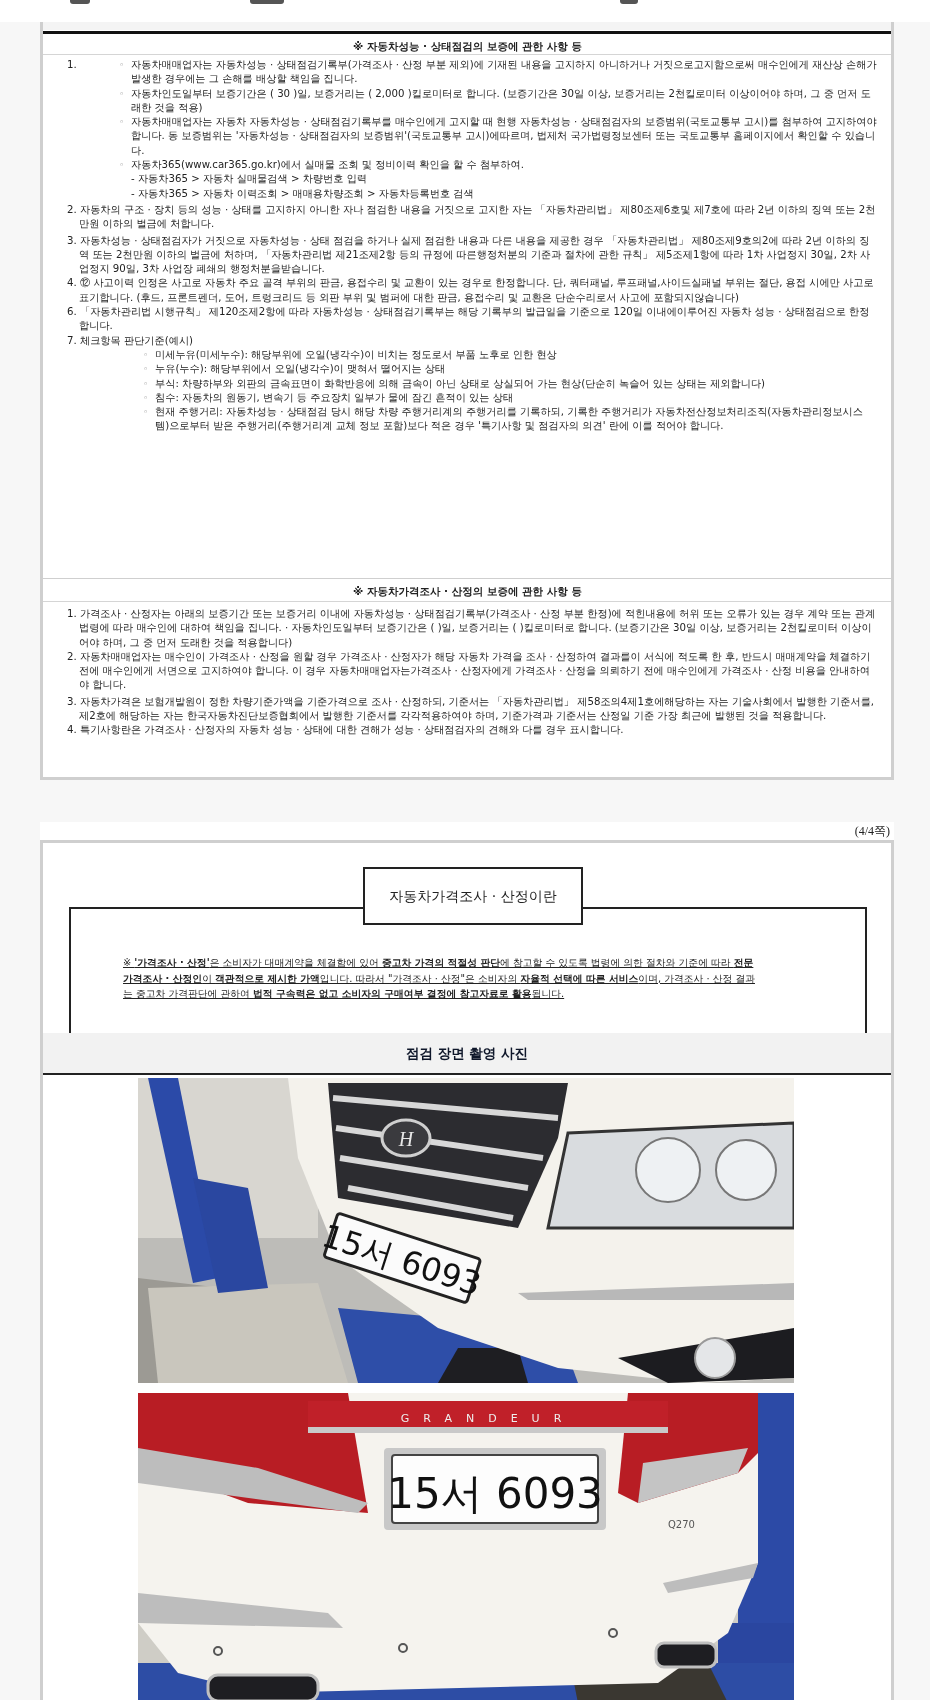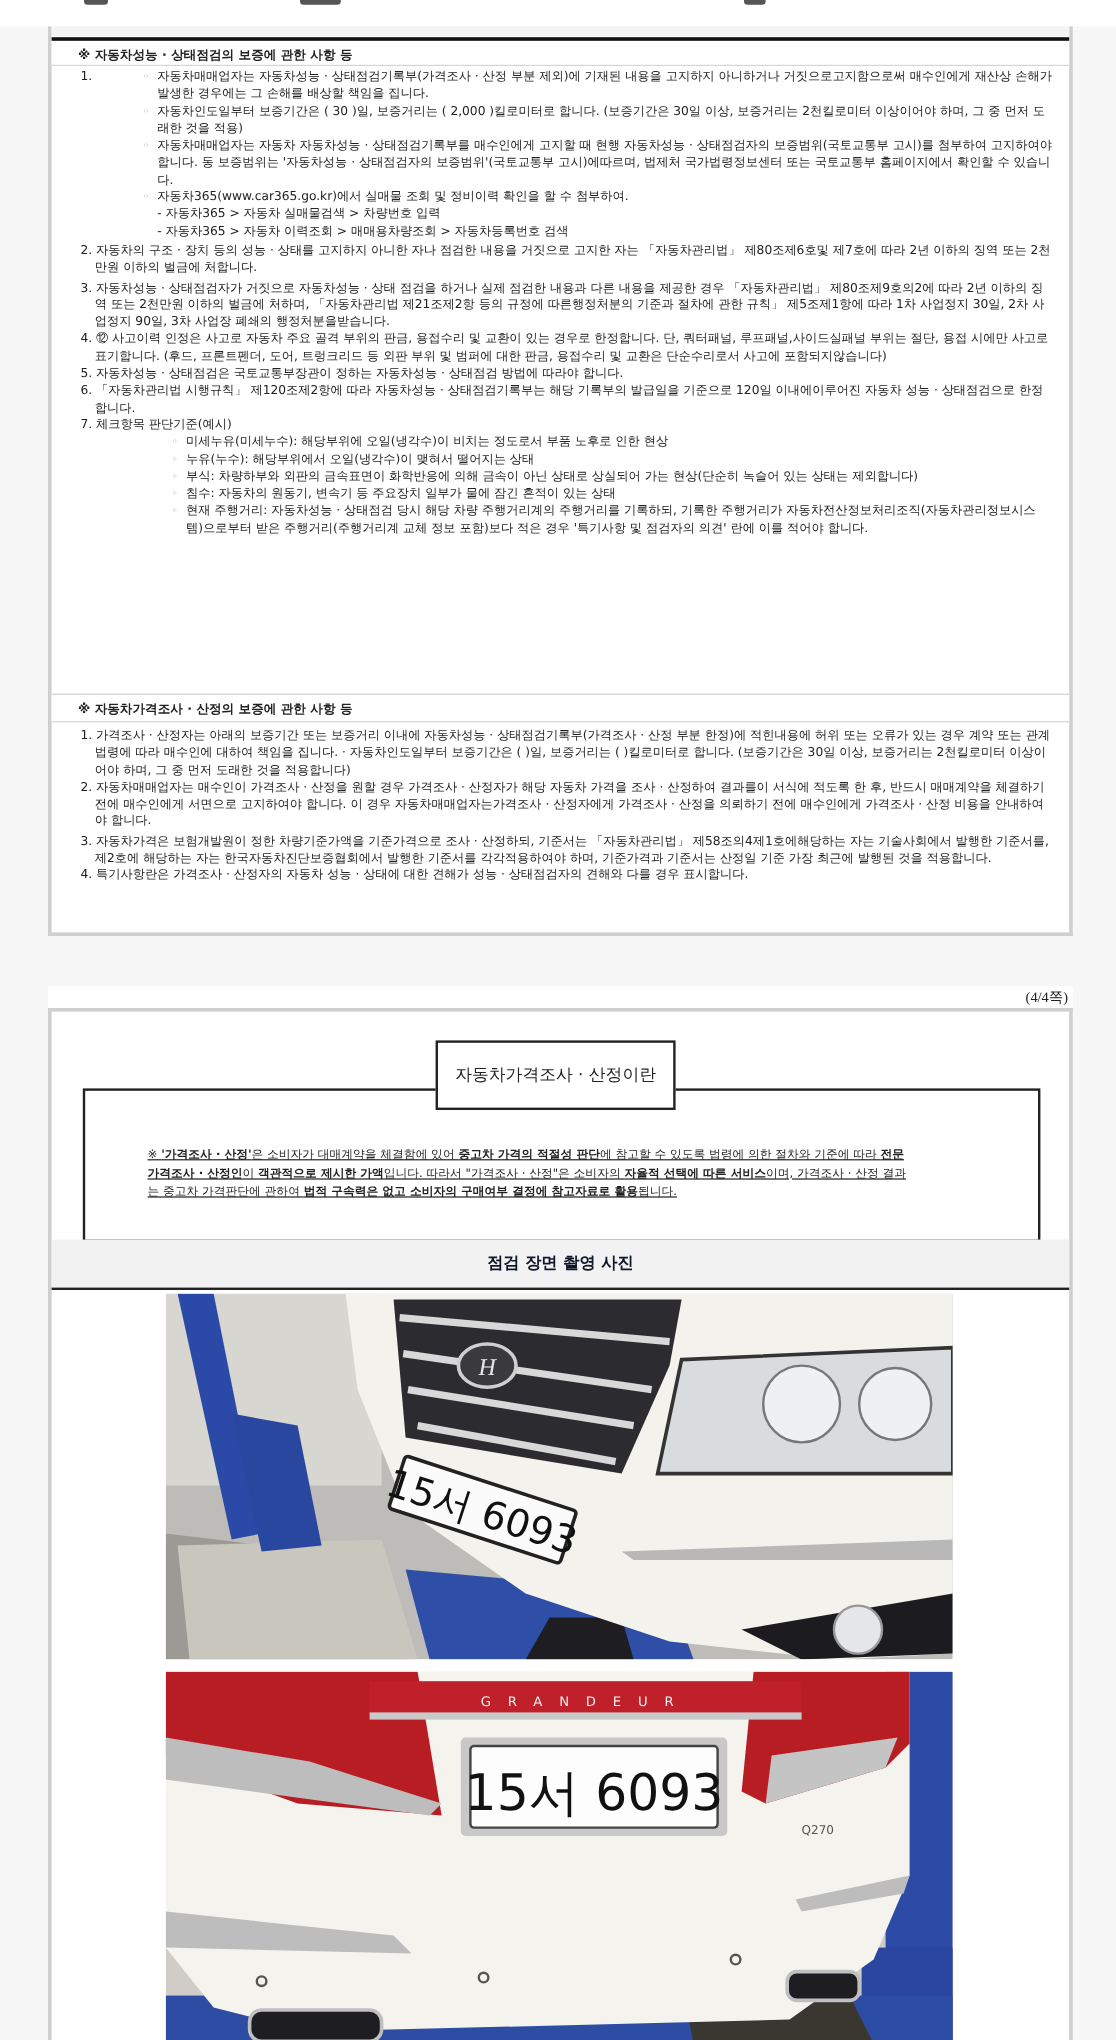--- a/index.html
+++ b/index.html
@@ -16,22 +16,22 @@
   
   .sheet {
     position: absolute; left: 40px; width: 854px; background: #fff;
     border-left: 3px solid #cfcfcf; border-right: 3px solid #cfcfcf;
     box-sizing: border-box;
   }
   .sheet1 { top: 22px; height: 758px; border-bottom: 3px solid #cfcfcf; }
   .sheet1 .shade { position: absolute; left: 0; top: 0; width: 100%; height: 8px; background: #f4f4f4; }
   .sec-head {
     position: absolute; left: 0; width: 100%; height: 24px; line-height: 24px;
-    font-size: 10.5px; font-weight: bold; padding-left: 22px; box-sizing: border-box;
-    border-bottom: 1px solid #d5d5d5; background: #fff;
+    font-size: 10.5px; font-weight: bold; padding-left: 1px; box-sizing: border-box;
+    border-bottom: 1px solid #d5d5d5; background: #fff; text-align: center;
   }
   .sec-head.first { top: 9px; border-top: 3px solid #111; }
   .sec-head.second { top: 556px; border-top: 1px solid #cfcfcf; }
 
   .body1 { position: absolute; left: 0; top: 36px; width: 100%; font-size: 10.2px; line-height: 14.3px; }
   .body2 { position: absolute; left: 0; top: 585px; width: 100%; font-size: 10.2px; line-height: 14.3px; }
   .row { position: relative; padding-right: 14px; }
   .num { position: absolute; left: 24px; }
   .bullet { position: relative; padding-left: 12px; }
   .bullet::before { content: "\25E6"; position: absolute; left: 0; top: 0; font-size: 9px; color: #777; }
@@ -45,21 +45,21 @@
     position: absolute; left: 40px; top: 822px; width: 854px; height: 18px;
     background: #fff; text-align: right; font-size: 12px; line-height: 18px; padding-right: 4px; box-sizing: border-box;
     font-family: "Liberation Serif", "DejaVu Serif", serif;
   }
   .sheet2 { top: 840px; height: 860px; border-top: 3px solid #cfcfcf; }
   .def-box {
     position: absolute; left: 26px; top: 64px; width: 798px; height: 128px;
     border: 2px solid #222; box-sizing: border-box;
   }
   .def-title {
-    position: absolute; left: 320px; top: 24px; width: 200px; height: 58px;
+    position: absolute; left: 320px; top: 24px; width: 220px; height: 58px;
     border: 2px solid #222; background: #fff; box-sizing: border-box;
     text-align: center; line-height: 54px; font-size: 14px;
   }
   .def-text {
     position: absolute; left: 80px; top: 112px; width: 640px; font-size: 9.8px; line-height: 15.5px; text-decoration: underline;
   }
   .def-text b { font-weight: bold; }
   .photo-head {
     position: absolute; left: 0; top: 190px; width: 100%; height: 40px;
     background: #f2f2f2; border-bottom: 2px solid #222; text-align: center;
@@ -101,24 +101,20 @@
       <span>2.</span>
       <span>자동차의 구조 · 장치 등의 성능 · 상태를 고지하지 아니한 자나 점검한 내용을 거짓으로 고지한 자는 「자동차관리법」 제80조제6호및 제7호에 따라 2년 이하의 징역 또는 2천만원 이하의 벌금에 처합니다.</span>
     </div>
     <div class="row ni-text" style="margin-top:2px">
       <span>3.</span>
       <span>자동차성능 · 상태점검자가 거짓으로 자동차성능 · 상태 점검을 하거나 실제 점검한 내용과 다른 내용을 제공한 경우 「자동차관리법」 제80조제9호의2에 따라 2년 이하의 징역 또는 2천만원 이하의 벌금에 처하며, 「자동차관리법 제21조제2항 등의 규정에 따른행정처분의 기준과 절차에 관한 규칙」 제5조제1항에 따라 1차 사업정지 30일, 2차 사업정지 90일, 3차 사업장 폐쇄의 행정처분을받습니다.</span>
     </div>
     <div class="row ni-text">
       <span>4.</span>
       <span>⑫ 사고이력 인정은 사고로 자동차 주요 골격 부위의 판금, 용접수리 및 교환이 있는 경우로 한정합니다. 단, 쿼터패널, 루프패널,사이드실패널 부위는 절단, 용접 시에만 사고로 표기합니다. (후드, 프론트펜더, 도어, 트렁크리드 등 외판 부위 및 범퍼에 대한 판금, 용접수리 및 교환은 단순수리로서 사고에 포함되지않습니다)</span>
-    </div>
-    <div class="row ni-text">
-      <span>5.</span>
-      <span>자동차성능 · 상태점검은 국토교통부장관이 정하는 자동차성능 · 상태점검 방법에 따라야 합니다.</span>
     </div>
     <div class="row ni-text">
       <span>6.</span>
       <span>「자동차관리법 시행규칙」 제120조제2항에 따라 자동차성능 · 상태점검기록부는 해당 기록부의 발급일을 기준으로 120일 이내에이루어진 자동차 성능 · 상태점검으로 한정합니다.</span>
     </div>
     <div class="row ni-text">
       <span>7.</span>
       <span>체크항목 판단기준(예시)</span>
     </div>
     <div class="row">

